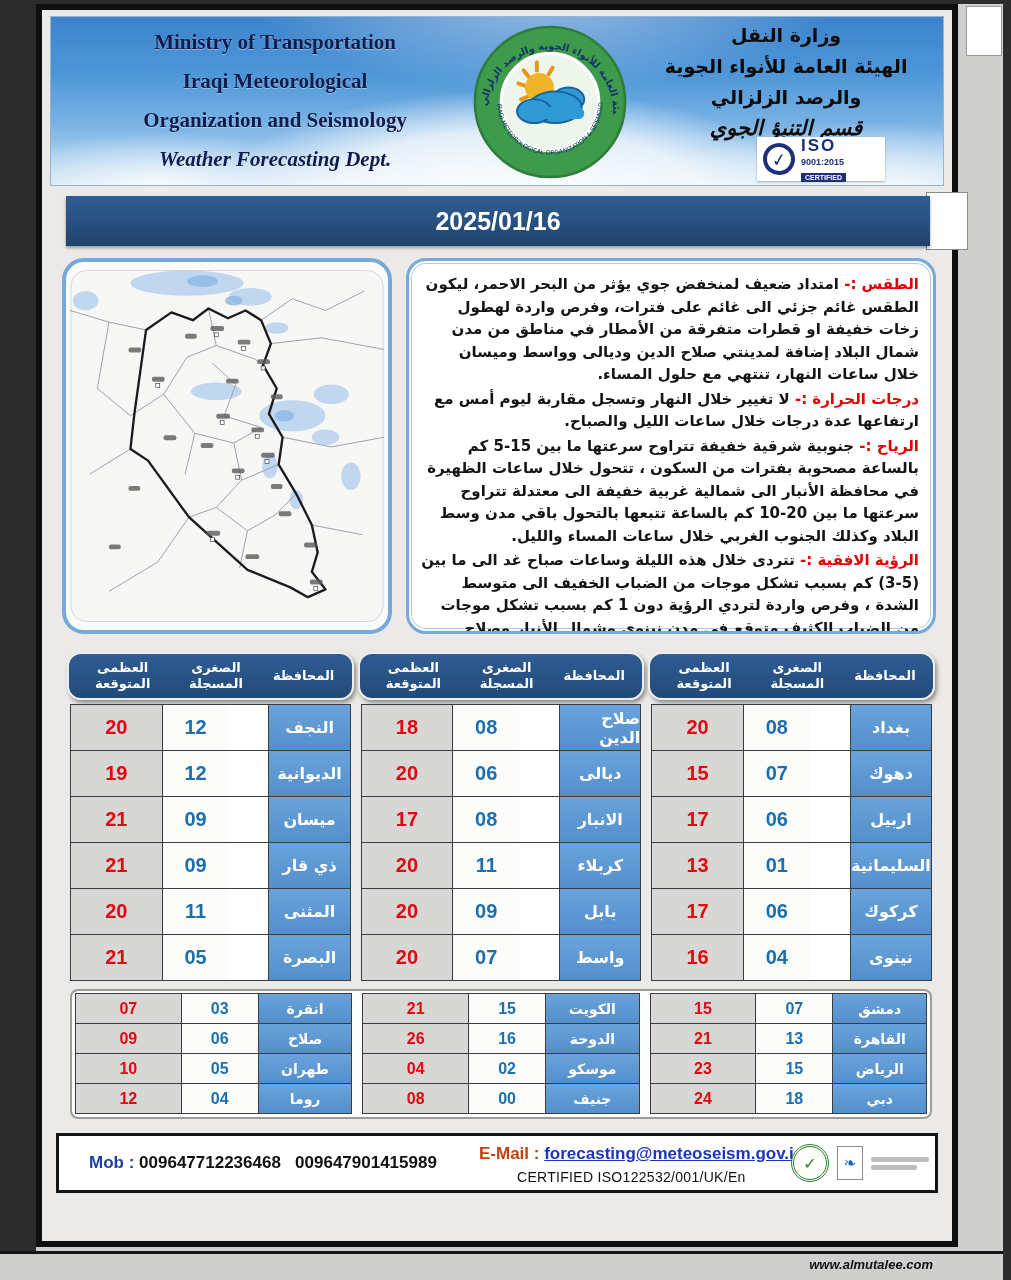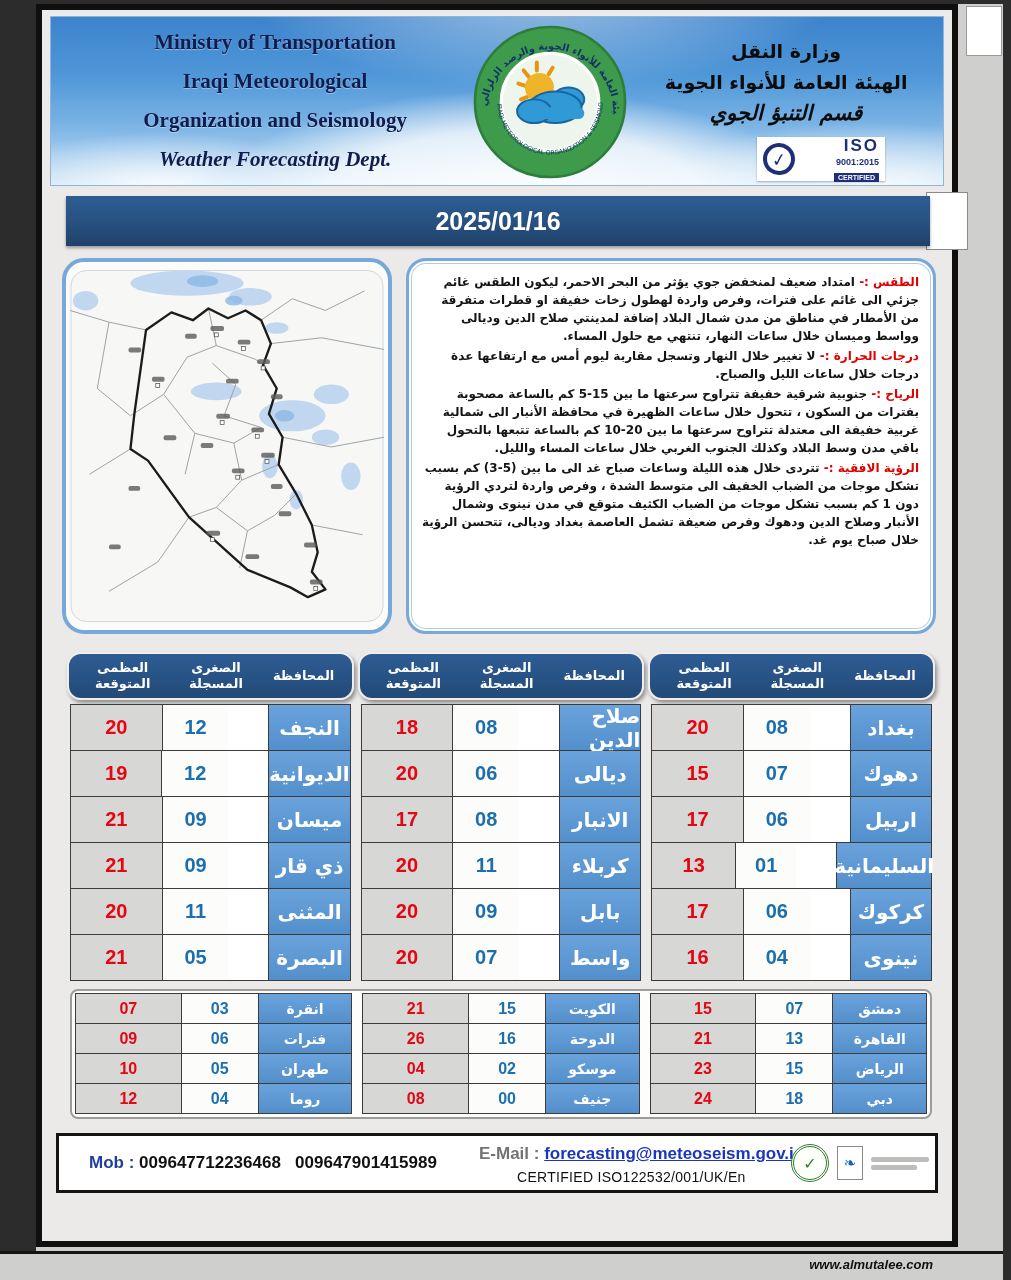--- a/index.html
+++ b/index.html
@@ -40,21 +40,21 @@
   .hdr-logo { width:158px; height:158px; flex:0 0 158px; margin-top:2px; }
   .hdr-ar { flex:1; text-align:center; direction:rtl; color:#0c0c0c; font-weight:bold; padding-bottom:38px;}
   .hdr-ar div { font-size:19px; line-height:31px; }
   .hdr-ar .it { font-style: italic; font-size:21px; }
   .iso-badge { position:absolute; right:58px; bottom:4px; width:128px; height:44px;
     background:#fff; display:flex; align-items:center; gap:6px; padding:2px 6px;
     box-shadow:0 1px 2px rgba(0,0,0,.3); }
   .iso-circle { width:32px; height:32px; border-radius:50%; border:4px solid #1d2f7b;
     color:#1d2f7b; font-size:18px; font-weight:bold; display:flex; align-items:center; justify-content:center;
     transform:rotate(-8deg); }
-  .iso-text { text-align:right; flex:1; line-height:1; }
+  .iso-text { text-align:left; flex:1; line-height:1; }
   .iso-big { font:900 17px "Liberation Sans", sans-serif; color:#1d2f7b; letter-spacing:2px;}
   .iso-mid { font:bold 9px "Liberation Sans", sans-serif; color:#1d2f7b; margin-top:1px;}
   .iso-small { font:bold 7px "Liberation Sans", sans-serif; color:#fff; background:#1d2f7b; display:inline-block; padding:1px 4px; margin-top:1px;}
 
   
   .titlebar-wrap { position:relative; }
   .titlebar-slip { position:absolute; right:-16px; top:-4px; width:42px; height:58px;
     background:#fff; border:1px solid #8a8a8a; z-index:1; }
   .titlebar {
     position:relative; z-index:2; margin:10px 22px 0 24px; height:50px;
@@ -65,21 +65,21 @@
   .titlebar .date { font-family:"Liberation Sans", sans-serif; }
 
   
   .content-row { margin:12px 16px 0 20px; height:376px; display:flex; gap:14px; }
   .map-box { flex:0 0 330px; border:4px solid #76a9d9; border-radius:22px; background:#fbfbfa;
     padding:4px; box-shadow:0 0 0 1px #fff inset; overflow:hidden; }
   .map-box svg { width:100%; height:100%; display:block; }
   .text-box { flex:1; border:3px solid #76a9d9; border-radius:20px; background:#fff;
     box-shadow: inset 0 0 0 2px #fff, inset 0 0 0 3px #aecbe8;
     padding:12px 14px 8px 12px; direction:rtl; overflow:hidden; }
-  .text-box p { font-size:12px; font-weight:bold; color:#141414; line-height:1.5;
+  .text-box p { font-size:15px; font-weight:bold; color:#141414; line-height:1.5;
     text-align:right; margin-bottom:2px; }
   .flbl { color:#e20000; }
 
   
   .gov-tables, .cap-tables { display:flex; flex-direction:row-reverse; gap:10px; }
   .gov-tables { margin:18px 20px 0 28px; }
   .cap-tables { margin:8px 20px 0 28px; background:#fdfdfc; border:2px solid #9c9c9a;
     border-radius:8px; padding:3px; }
   .tgroup { flex:1; }
   .pill { margin:0 -3px 5px -3px; height:48px; background:linear-gradient(180deg,#2e5c94,#224a77);
@@ -88,36 +88,36 @@
     font-size:13px; line-height:1.2; text-align:center; }
   .ph { display:flex; align-items:center; justify-content:center; height:100%; padding:0 4px;}
   .c-name { width:34%; } .c-min { width:28%; } .c-max { width:38%; }
   .trow { display:flex; direction:rtl; border:1px solid #3c3c3c; margin-top:-1px; background:#fff; }
   .trow .cell { display:flex; align-items:center; justify-content:center;
     border-left:1px solid #3c3c3c; font-weight:bold; }
   .trow .cell:last-child { border-left:none; }
   .cell.name { background:linear-gradient(180deg,#6aa3dc,#538fcb); color:#fff; }
   .cell.min  { background:#fcfcfb; color:#1c6fad; font-family:"Liberation Sans", sans-serif;}
   .cell.max  { background:#d7d7d5; color:#e30613; font-family:"Liberation Sans", sans-serif;}
-  .gov .cell { height:45px; } .gov .name { font-size:20px;margin-left:40px; } .gov .min, .gov .max { font-size:20px; }
+  .gov .cell { height:45px; } .gov .name { font-size:16px;margin-left:40px; } .gov .min, .gov .max { font-size:20px; }
   .cap .cell { height:29px; } .cap .name { font-size:14px; } .cap .min, .cap .max { font-size:16px; }
 
   .capitals-banner { margin:16px 24px 0 30px; height:44px;
     background:linear-gradient(180deg,#2e5c94,#224a77); border:2px solid #fff; border-radius:10px;
     box-shadow:0 0 0 2px #c2c2c0, 2px 3px 5px rgba(0,0,0,.3);
     color:#fff; font-weight:bold; font-size:21px; display:flex; align-items:center; justify-content:center;
     direction:rtl; }
 
   
   .footer { margin:14px 14px 0 14px; height:60px; background:#fff; border:3px solid #141414; position:relative;
     font-family:"Liberation Sans", sans-serif; }
   .mob { position:absolute; left:30px; top:17px; font-size:17px; font-weight:bold; color:#111; }
   .mob .blue { color:#1f3f9e; }
   .email { position:absolute; left:420px; top:8px; font-size:17px; font-weight:bold; }
-  .email .blue { color:#737373; }
+  .email .blue { color:#c2410c; }
   .email a { color:#1a35c0; text-decoration:underline; }
   .certified { position:absolute; left:458px; top:33px; font-size:14px; color:#111;
     font-family:"Liberation Sans", sans-serif; letter-spacing:.3px; }
   .logos { position:absolute; right:6px; top:8px; display:flex; align-items:center; gap:8px; }
   .logo-green { width:38px; height:38px; border-radius:50%; border:3px double #2e7d32;
     color:#2e7d32; display:flex; align-items:center; justify-content:center; font-size:16px; background:#fdfff9;}
   .logo-cert { width:26px; height:34px; border:1px solid #8a8a8a; background:#fff;
     color:#1565c0; display:flex; align-items:center; justify-content:center; font-size:15px; }
   .logo-text { width:58px; }
   .logo-text i { display:block; height:5px; background:#bdbdbb; border-radius:2px; margin:3px 0; }
@@ -165,20 +165,21 @@
           <path id="arcT" d="M12,68 A48,48 0 1 1 108,68"></path>
           <path id="arcB" d="M20,60 A40,40 0 0 0 100,60"></path>
         </defs>
         <text font-size="7.5" fill="#11336b" font-weight="bold"><textPath href="#arcT" startOffset="3%">الهيئة العامة للأنواء الجوية والرصد الزلزالي</textPath></text>
         <text font-size="4.6" fill="#11336b"><textPath href="#arcB" startOffset="1%">IRAQI METEOROLOGICAL ORGANIZATION &amp; SEISMOLOGY</textPath></text>
       </svg>
     </div>
     <div class="hdr-ar">
       <div>وزارة النقل</div>
       <div>الهيئة العامة للأنواء الجوية</div>
+      <div>والرصد الزلزالي</div>
       <div class="it">قسم التنبؤ الجوي</div>
     </div>
     <div class="iso-badge">
       <div class="iso-circle">✓</div>
       <div class="iso-text">
         <div class="iso-big">ISO</div>
         <div class="iso-mid">9001:2015</div>
         <div class="iso-small">CERTIFIED</div>
       </div>
     </div>
@@ -441,21 +442,21 @@
           <div class="cell max c-max">08</div>
         </div>
       </div>
       <div class="tgroup">
         <div class="trow cap">
           <div class="cell name c-name">انقرة</div>
           <div class="cell min c-min">03</div>
           <div class="cell max c-max">07</div>
         </div>
         <div class="trow cap">
-          <div class="cell name c-name">فترات</div>
+          <div class="cell name c-name">صلاح</div>
           <div class="cell min c-min">06</div>
           <div class="cell max c-max">09</div>
         </div>
         <div class="trow cap">
           <div class="cell name c-name">طهران</div>
           <div class="cell min c-min">05</div>
           <div class="cell max c-max">10</div>
         </div>
         <div class="trow cap">
           <div class="cell name c-name">روما</div>

